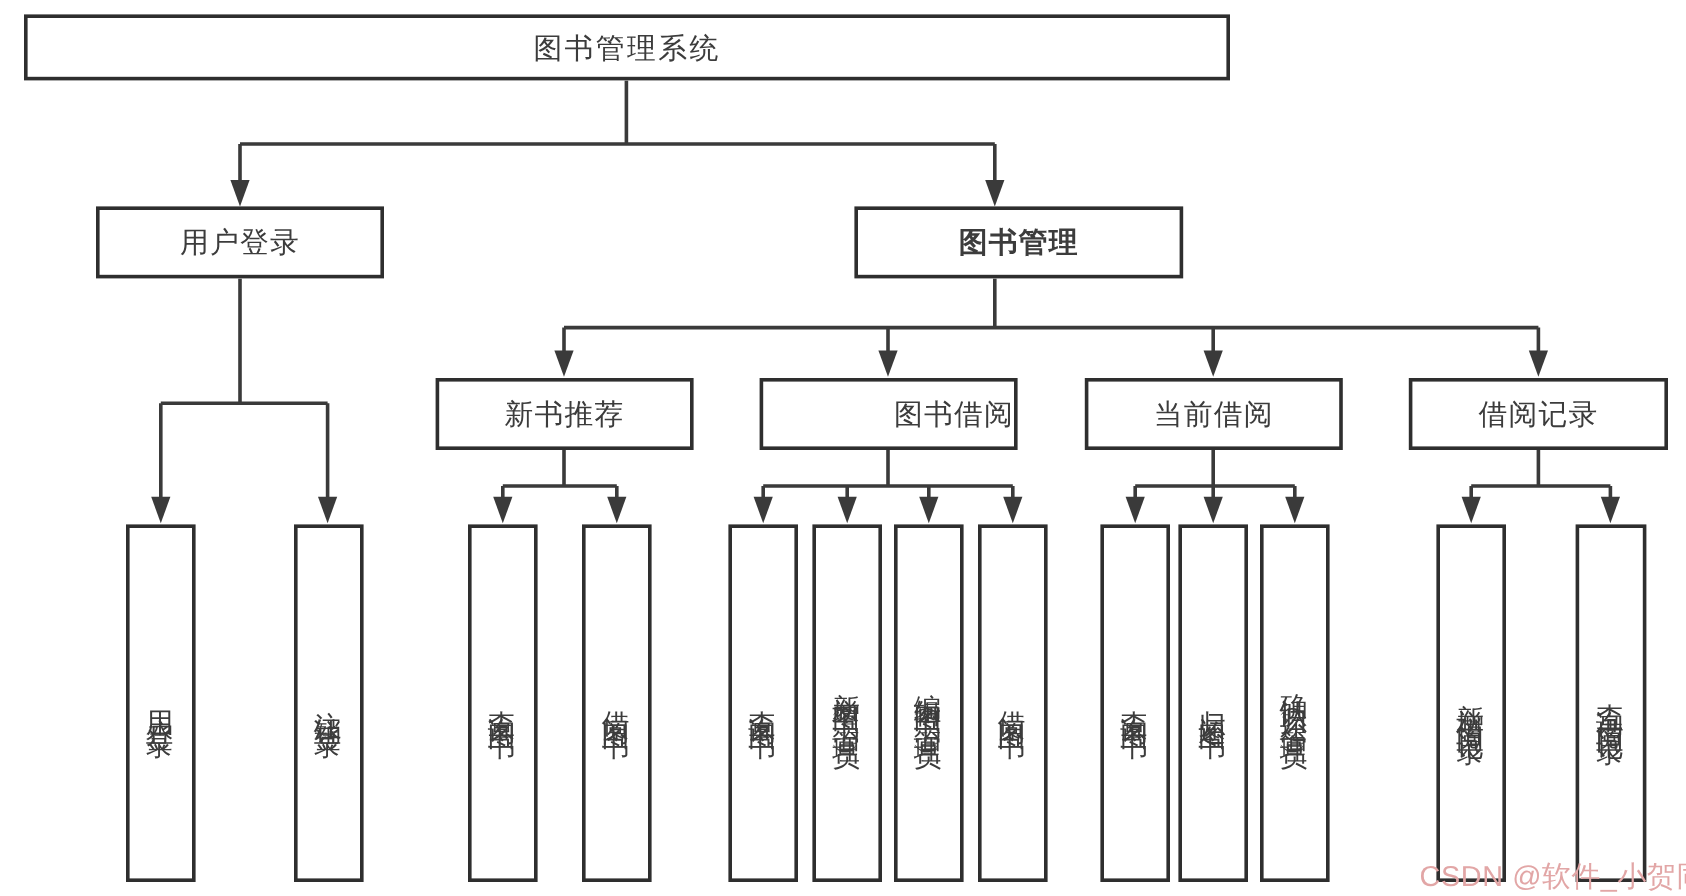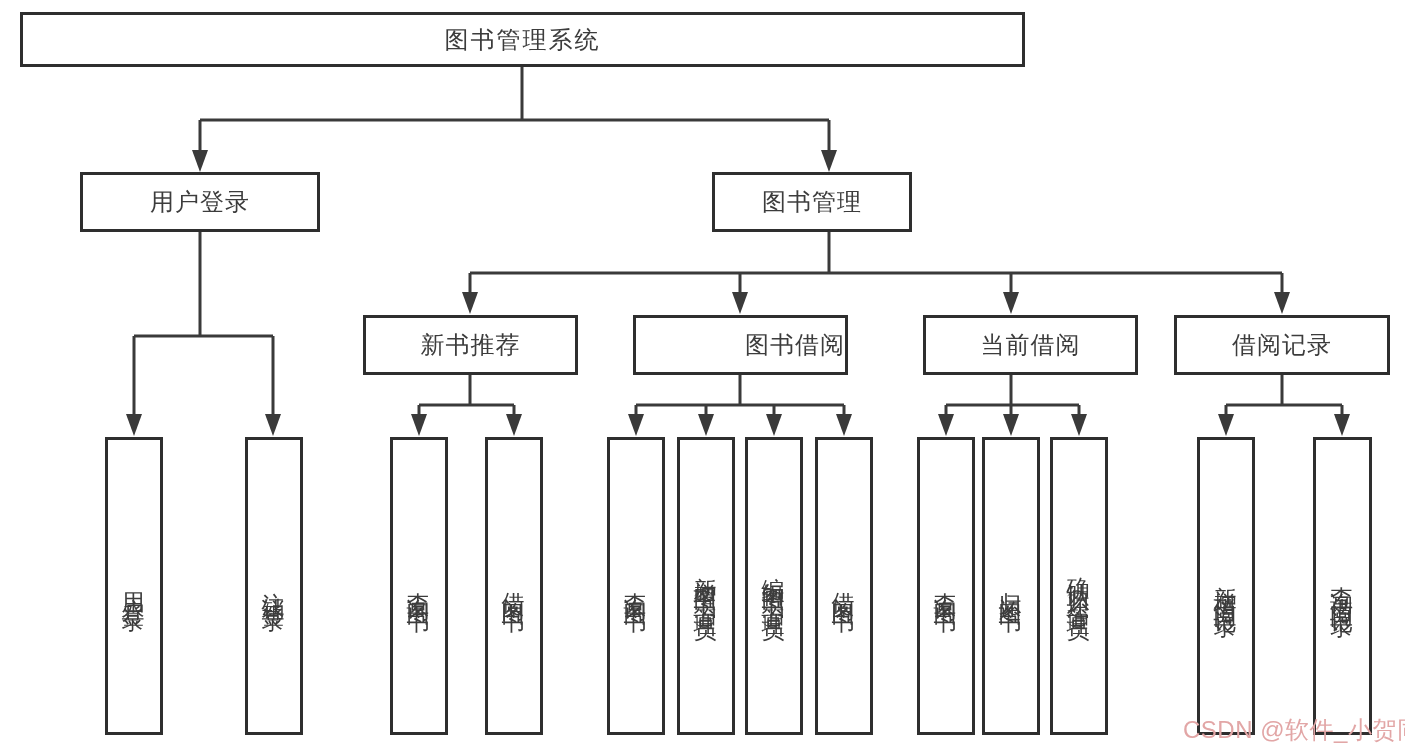--- a/index.html
+++ b/index.html
@@ -90,31 +90,31 @@
     </g>
   </svg>
 
   <div class="box" style="left:20px; top:12px; width:1005px; height:55px;">
     <span class="hlabel root-label">图书管理系统</span>
   </div>
 
   <div class="box" style="left:80px; top:172px; width:240px; height:60px;">
     <span class="hlabel">用户登录</span>
   </div>
-  <div class="box" style="left:712px; top:172px; width:200px; height:60px;">
+  <div class="box" style="left:712px; top:172px; width:274px; height:60px;font-weight:bold;">
     <span class="hlabel">图书管理</span>
   </div>
 
   <div class="box" style="left:363px; top:315px; width:215px; height:60px;">
     <span class="hlabel">新书推荐</span>
   </div>
   <div class="box" style="left:633px; top:315px; width:215px; height:60px;justify-content:flex-end;">
     <span class="hlabel">图书借阅</span>
   </div>
-  <div class="box" style="left:904px; top:315px; width:215px; height:60px;margin-left:19px;">
+  <div class="box" style="left:904px; top:315px; width:215px; height:60px;">
     <span class="hlabel">当前借阅</span>
   </div>
   <div class="box" style="left:1174px; top:315px; width:216px; height:60px;text-align:right;">
     <span class="hlabel">借阅记录</span>
   </div>
 
   <div class="box leaf" style="left:105px; top:437px; width:58px; height:298px;">
     <span class="vlabel">用户登录</span>
   </div>
   <div class="box leaf" style="left:245px; top:437px; width:58px; height:298px;">

